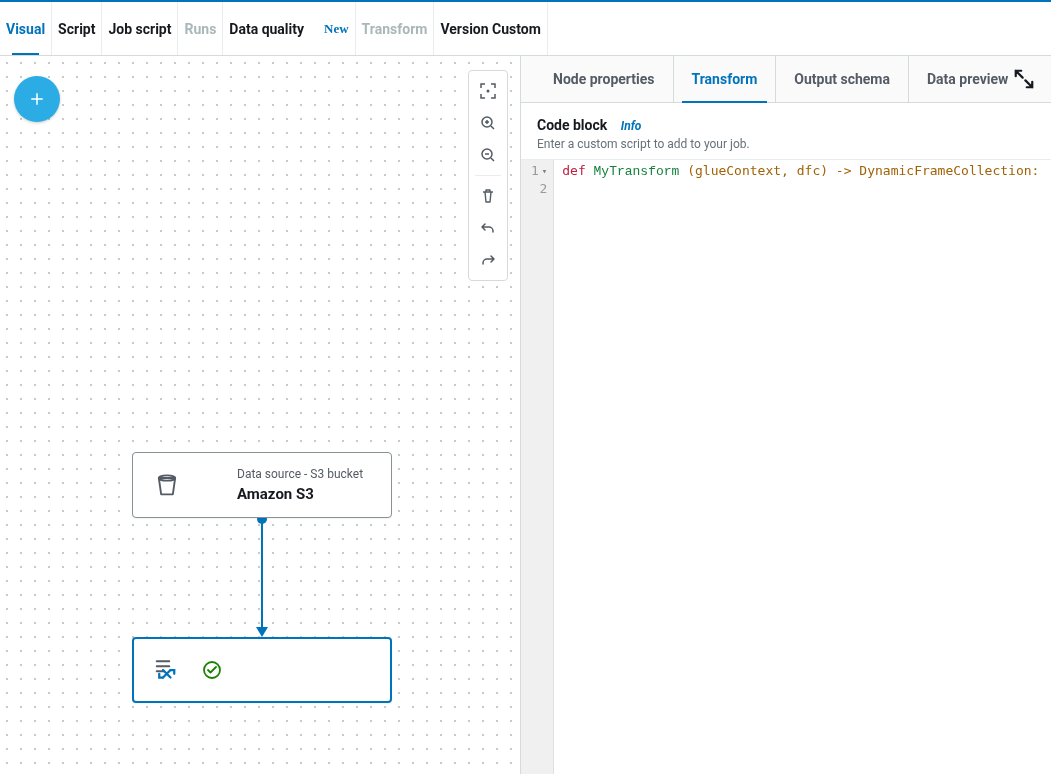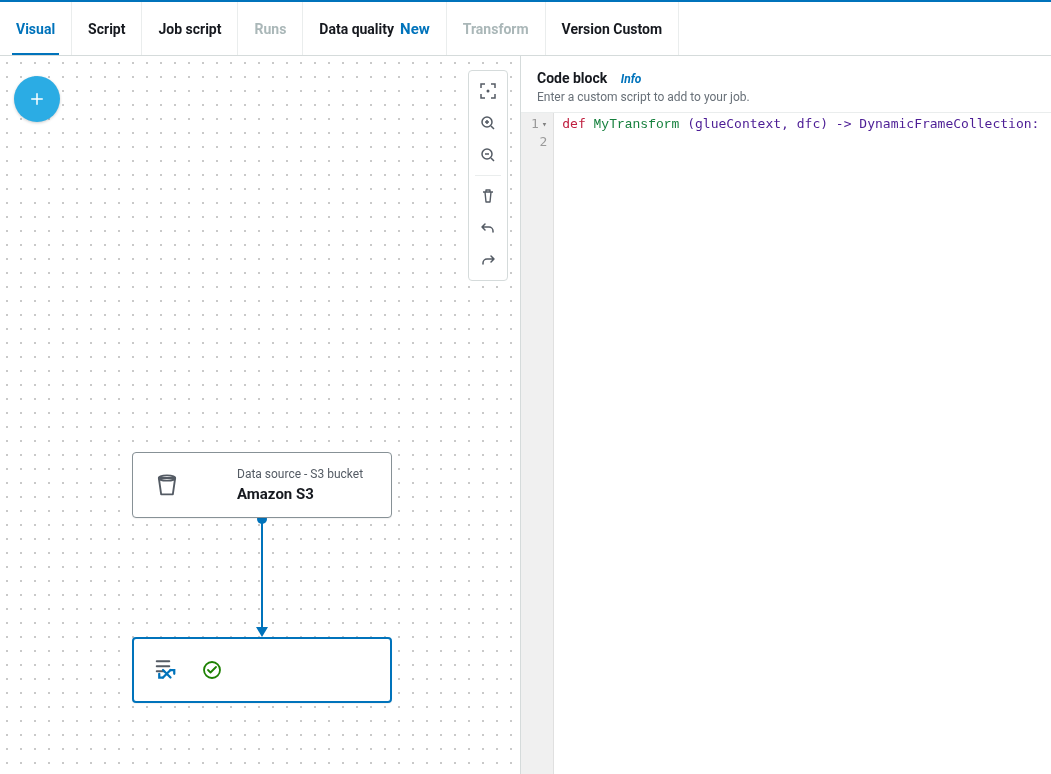--- a/index.html
+++ b/index.html
@@ -16,21 +16,21 @@
   
   .top-tabs {
     height: 56px;
     border-top: 2px solid #0073bb;
     border-bottom: 1px solid #d5dbdb;
     display: flex;
     align-items: stretch;
     background: #fff;
   }
   .top-tab {
-    padding: 0 16px;
+    padding: 0 6px;
     display: flex;
     align-items: center;
     font-size: 14px;
     font-weight: 700;
     color: #16191f;
     cursor: pointer;
     border-right: 1px solid #eaeded;
     position: relative;
   }
   .top-tab.active {
@@ -38,24 +38,25 @@
   }
   .top-tab.active::after {
     content: '';
     position: absolute;
     left: 12px; right: 12px; bottom: 0;
     height: 2px;
     background: #0073bb;
   }
   .top-tab.disabled { color: #aab7b8; cursor: default; }
   .top-tab .badge {
-    font-size: 15px;
+    font-size: 13px;
     font-weight: 700;
     color: #0073bb;
-    margin-left: 6px;
+    margin-left: 20px;
+    font-family: Liberation Serif, serif;
   }
 
   
   .workspace {
     display: flex;
     height: calc(774px - 56px);
   }
   .canvas-pane {
     width: 521px;
     position: relative;
@@ -229,21 +230,21 @@
     padding: 2px 6px 0 10px;
     user-select: none;
     border-right: 1px solid #e0e0e0;
     min-width: 32px;
   }
   .gutter .gline { height: 18px; line-height: 18px; display: flex; align-items: center; justify-content: flex-end; gap: 3px; }
   .gutter .fold-caret { font-size: 9px; color: #808080; }
   .code-body { padding: 2px 8px 0 8px; flex: 1; background: #fff; }
   .code-body .cline { height: 18px; line-height: 18px; white-space: pre; }
   .tok-fn { color: #15803d; font-family: Liberation Mono, monospace; }
-  .tok-punc { color: #4c1d95; margin-top: 16px; }
+  .tok-punc { color: #a16207; margin-top: 16px; }
   .tok-def { color: #c02040; }
 </style>
 </head>
 <body>
 
 <div class="top-tabs">
   <div class="top-tab active">Visual</div>
   <div class="top-tab">Script</div>
   <div class="top-tab">Job script</div>
   <div class="top-tab disabled">Runs</div>
@@ -332,20 +333,31 @@
           <circle cx="10" cy="10" r="8" stroke="#1d8102" stroke-width="1.8" fill="none"></circle>
           <path d="M6 10l2.5 2.5L14 7" stroke="#1d8102" stroke-width="1.8" fill="none" stroke-linecap="round" stroke-linejoin="round"></path>
         </svg>
       </div>
     </div>
 
   </div>
 
   <div class="detail-pane">
 
+    <div class="detail-tabs">
+      <div class="dtab">Node properties</div>
+      <div class="dtab active">Transform</div>
+      <div class="dtab">Output schema</div>
+      <div class="dtab" style="border-right:none;">Data preview</div>
+      <div class="expand-btn">
+        <svg viewBox="0 0 16 16">
+          <path d="M2 6V2h4M14 10v4h-4M2 2l5 5M14 14l-5-5" stroke="currentColor" stroke-width="1.6" fill="none" stroke-linecap="round"></path>
+        </svg>
+      </div>
+    </div>
 
     <div class="code-section">
       <span class="code-heading">Code block</span>
       <span class="info-link">Info</span>
       <div class="code-sub">Enter a custom script to add to your job.</div>
     </div>
 
     <div class="editor">
       <div class="gutter">
         <div class="gline">

